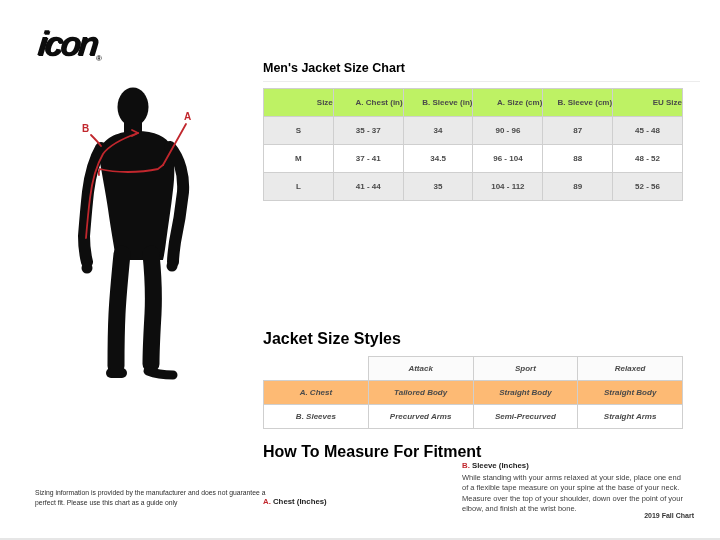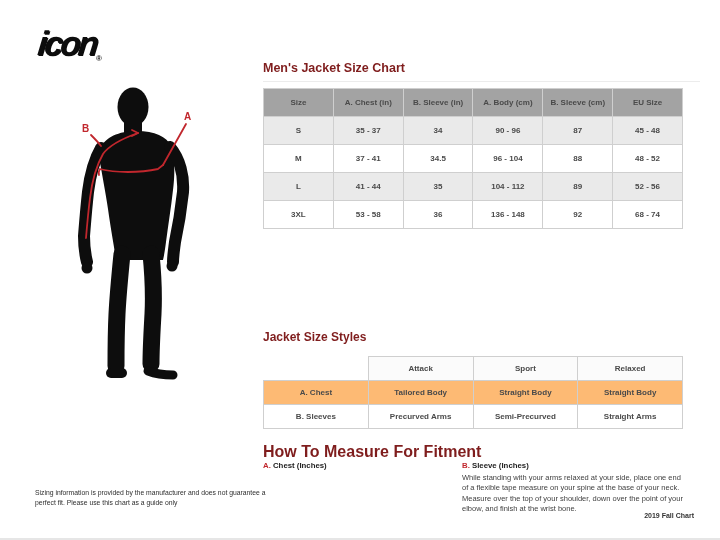--- a/index.html
+++ b/index.html
@@ -14,44 +14,44 @@
     color:#0d0d0d; transform:skewX(-6deg); display:inline-block;
     text-shadow:1px 1px 0 #0d0d0d;
   }
   .logo-reg { font-size:8px; font-weight:bold; color:#0d0d0d; vertical-align:bottom; }
 
   
   .figure { position:absolute; left:70px; top:84px; width:140px; height:300px; }
 
   
   .section-title {
-    position:absolute; left:263px; font-weight:bold; font-size:12.5px; color:#7f1d1d;
+    position:absolute; left:263px; font-weight:bold; font-size:12.5px; color:#000000;
   }
   #size-title  { top:61px; }
   .title-rule { position:absolute; left:263px; top:81px; width:437px; border-top:1px solid #ececec; }
-  #style-title { top:330px; font-size:12px; }
+  #style-title { top:330px; font-size:16px; }
   #howto-title { top:443px; font-size:16px; }
 
   table { border-collapse:collapse; table-layout:fixed; position:absolute; left:263px; width:420px; }
   #size-table  { top:88px; }
-  #style-table { top:356px; }
+  #style-table { top:356px;font-style:italic; }
   td, th {
     border:1px solid #cfcfcf; text-align:center; vertical-align:middle;
     font-size:8px; font-weight:bold; color:#4a4a4a; padding:0;
   }
-  #size-table th { height:27px; background:#a3a3a3; }
+  #size-table th { height:27px; background:#bef264;text-align:right; }
   #size-table td { height:27px; }
   #size-table tr.alt td { background:#eaeaea; }
   #style-table th, #style-table td { height:23px; }
   #style-table td.blank { border:none; background:#fff; }
   #style-table th { background:#fbfbfb; }
   #style-table tr.alt td { background:#fdba74; }
 
   .howto-col { position:absolute; top:461px; font-size:7.5px; line-height:1.4; color:#3f3f3f; }
-  #howto-a { left:263px; width:202px; }
+  #howto-a { left:263px; width:202px;margin-top:36px; }
   #howto-b { left:462px; width:226px; }
   .howto-head { font-weight:bold; font-size:7.8px; color:#222; margin-bottom:1px; }
   .red { color:#c1272d; }
 
   .disclaimer {
     position:absolute; left:35px; top:488px; width:242px;
     font-size:6.8px; line-height:1.5; color:#2e2e2e;
   }
   .chart-version {
     position:absolute; right:26px; top:512px; font-size:7px; color:#333; font-weight:bold;
@@ -100,21 +100,21 @@
 
   <div class="section-title" id="size-title">Men's Jacket Size Chart</div>
   <div class="title-rule"></div>
 
   <table id="size-table">
     <thead>
       <tr>
         <th>Size</th>
         <th>A. Chest (in)</th>
         <th>B. Sleeve (in)</th>
-        <th>A. Body (cm)</th>
+        <th>A. Size (cm)</th>
         <th>B. Sleeve (cm)</th>
         <th>EU Size</th>
       </tr>
     </thead>
     <tbody>
       <tr class="alt">
         <td>S</td>
         <td>35 - 37</td>
         <td>34</td>
         <td>90 - 96</td>
@@ -129,28 +129,20 @@
         <td>88</td>
         <td>48 - 52</td>
       </tr>
       <tr class="alt">
         <td>L</td>
         <td>41 - 44</td>
         <td>35</td>
         <td>104 - 112</td>
         <td>89</td>
         <td>52 - 56</td>
-      </tr>
-      <tr>
-        <td>3XL</td>
-        <td>53 - 58</td>
-        <td>36</td>
-        <td>136 - 148</td>
-        <td>92</td>
-        <td>68 - 74</td>
       </tr>
     </tbody>
   </table>
 
   <div class="section-title" id="style-title">Jacket Size Styles</div>
 
   <table id="style-table">
     <thead>
       <tr>
         <td class="blank"></td>

